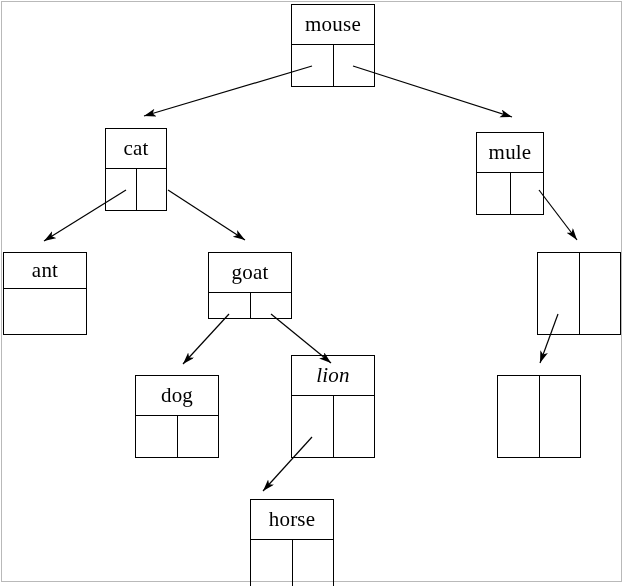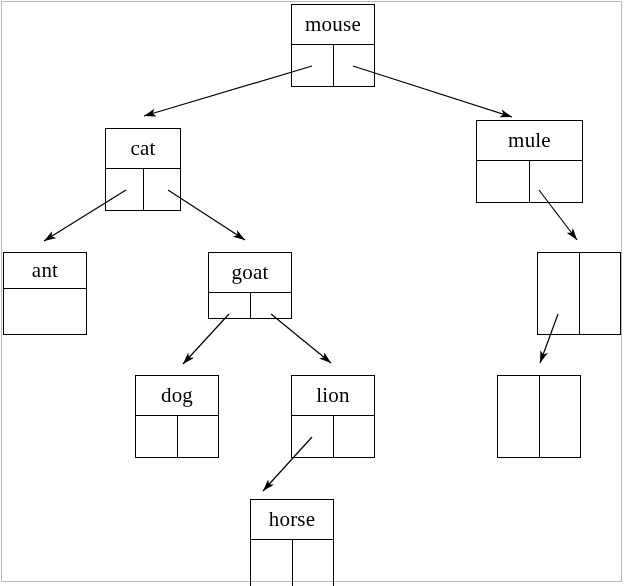--- a/index.html
+++ b/index.html
@@ -76,28 +76,28 @@
   <div class="frame"></div>
 
   <div id="node-layer">
       <div class="tree-node" style="left: 291px; top: 4px; width: 84px; height: 83px;">
         <div class="node-label">mouse</div>
         <div class="node-ptrs">
           <div class="ptr left"></div>
           <div class="ptr right"></div>
         </div>
       </div>
-      <div class="tree-node" style="left: 105px; top: 128px; width: 76px; height: 83px;">
+      <div class="tree-node" style="left: 105px; top: 128px; width: 62px; height: 83px;">
         <div class="node-label">cat</div>
         <div class="node-ptrs">
           <div class="ptr left"></div>
           <div class="ptr right"></div>
         </div>
       </div>
-      <div class="tree-node" style="left: 476px; top: 120px; width: 107px; height: 83px;">
+      <div class="tree-node" style="left: 476px; top: 132px; width: 68px; height: 83px;">
         <div class="node-label">mule</div>
         <div class="node-ptrs">
           <div class="ptr left"></div>
           <div class="ptr right"></div>
         </div>
       </div>
       <div class="tree-node" style="left: 3px; top: 252px; width: 84px; height: 83px; gap: 45px;">
         <div class="node-label">ant</div>
         <div class="node-ptrs">
           <div class="ptr left"></div>
@@ -117,21 +117,21 @@
           <div class="ptr right"></div>
         </div>
       </div>
       <div class="tree-node" style="left: 135px; top: 375px; width: 84px; height: 83px;">
         <div class="node-label">dog</div>
         <div class="node-ptrs">
           <div class="ptr left"></div>
           <div class="ptr right"></div>
         </div>
       </div>
-      <div class="tree-node" style="left: 291px; top: 375px; width: 84px; height: 83px;">
+      <div class="tree-node" style="left: 291px; top: 355px; width: 84px; height: 103px; font-style: italic;">
         <div class="node-label">lion</div>
         <div class="node-ptrs">
           <div class="ptr left"></div>
           <div class="ptr right"></div>
         </div>
       </div>
       <div class="tree-node" style="left: 497px; top: 375px; width: 84px; height: 83px;">
         <div class="node-ptrs">
           <div class="ptr left"></div>
           <div class="ptr right"></div>

